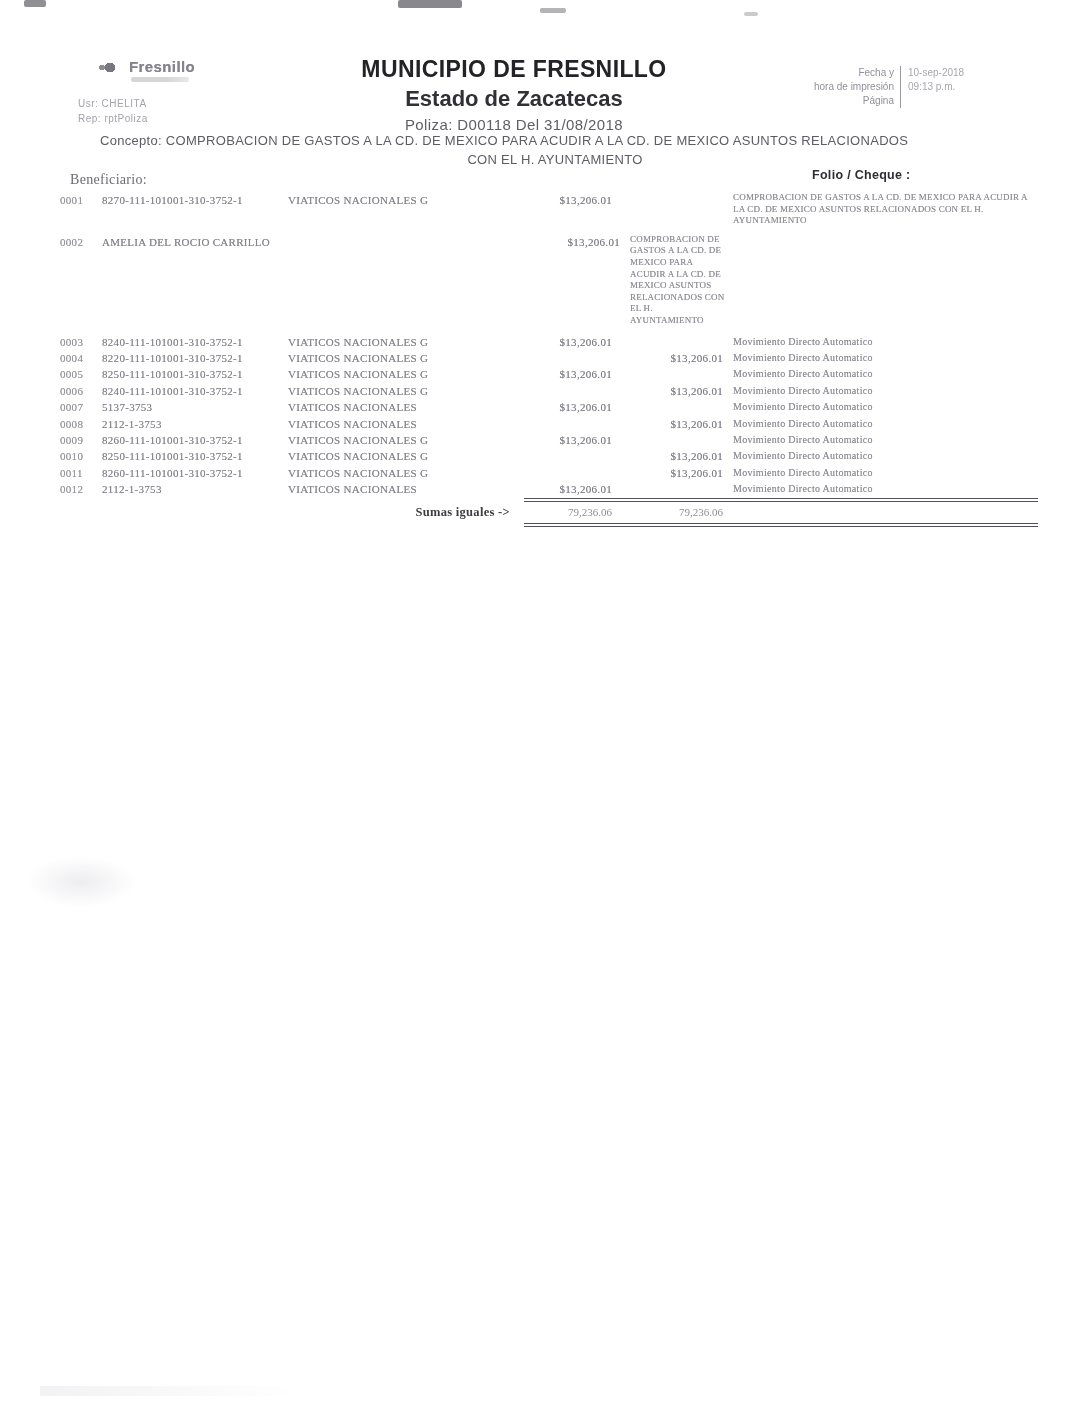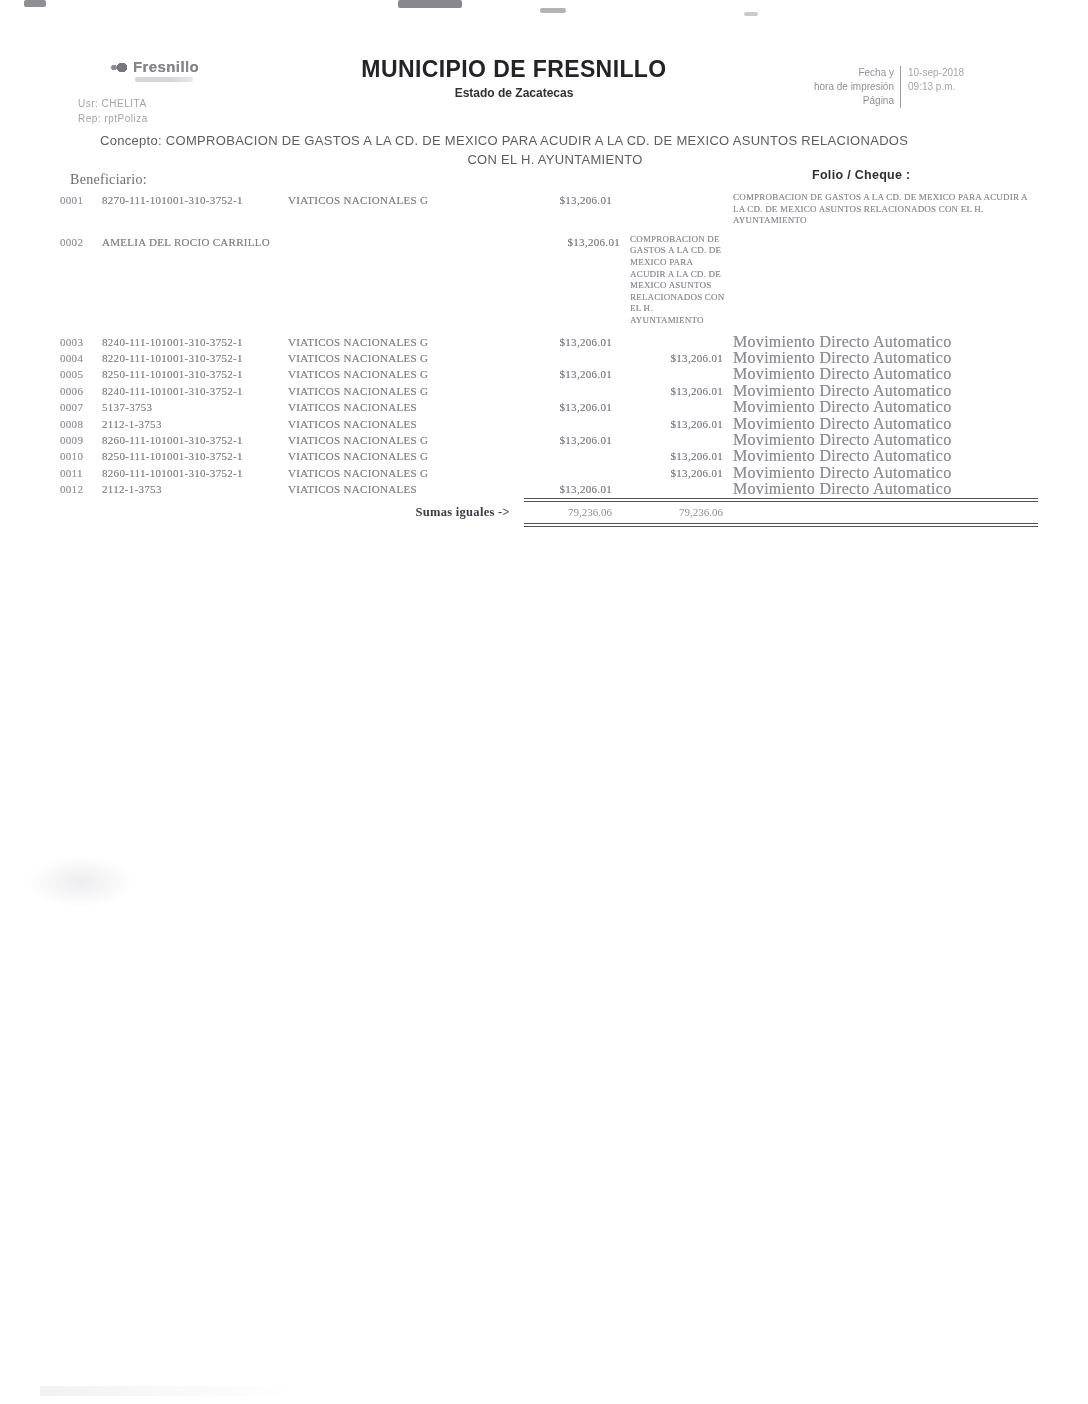--- a/index.html
+++ b/index.html
@@ -13,34 +13,34 @@
   .a1 { left:24px;  top:0;  width:22px; height:7px; opacity:.75; }
   .a2 { left:398px; top:0;  width:64px; height:8px; opacity:.8; }
   .a3 { left:540px; top:8px; width:26px; height:5px; opacity:.5; }
   .a4 { left:744px; top:12px; width:14px; height:4px; opacity:.35; }
   .blotch { position:absolute; left:26px; top:856px; width:110px; height:52px;
     background:radial-gradient(ellipse at center, #ededf0 0%, #ffffff 70%); }
   .bottom-smudge { position:absolute; left:40px; top:1386px; width:260px; height:10px;
     background:linear-gradient(90deg,#f2f2f4,#ffffff); }
 
   
-  .logo { position:absolute; left:108px; top:58px; display:flex; align-items:flex-start; gap:5px;justify-content:space-between; }
+  .logo { position:absolute; left:96px; top:58px; display:flex; align-items:flex-start; gap:13px;justify-content:space-between; }
   .logo-mark { width:20px; height:13px; margin-top:3px;
     background:radial-gradient(circle at 30% 50%, #8d8d95 0 3px, transparent 3px),
                radial-gradient(circle at 70% 50%, #77777f 0 5px, transparent 5px); }
   .logo-text { font-family:"Liberation Sans", sans-serif; font-weight:bold;
     font-size:15px; color:#84848c; letter-spacing:.4px; text-shadow:0 0 .5px #9a9aa2; }
   .logo-tagline { width:58px; height:5px; margin-top:2px; margin-left:2px;
     background:linear-gradient(90deg,#d6d6da 60%, #e8e8ec); border-radius:2px; }
   .usr-rep { position:absolute; left:78px; top:96px; font-family:"Liberation Sans", sans-serif;
     font-size:10px; color:#a2a2aa; line-height:15px; letter-spacing:.5px; }
   .title-block { position:absolute; left:0; top:56px; width:1028px; text-align:center;
     font-family:"Liberation Sans", sans-serif; }
   .title { font-size:23px; font-weight:bold; color:#232327; letter-spacing:.4px; }
-  .subtitle { font-size:12px; font-weight:bold; color:#303036; margin-top:3px; }
+  .subtitle { font-size:22px; font-weight:bold; color:#303036; margin-top:3px; }
   .poliza { font-size:15px; color:#5e5e66; margin-top:4px; letter-spacing:.4px; }
   .printinfo { position:absolute; right:118px; top:66px; display:flex;
     font-family:"Liberation Sans", sans-serif; font-size:10px; }
   .printinfo .labels { text-align:right; color:#90909a; line-height:14px; padding-right:6px; }
   .printinfo .values { border-left:1.5px solid #9a9aa2; padding-left:7px;
     color:#a6a6ae; line-height:14px; min-width:70px; }
 
   
   .concepto { position:absolute; left:100px; top:132px; width:910px;
     font-family:"Liberation Sans", sans-serif; font-size:13px; color:#5c5c64;
@@ -64,21 +64,21 @@
   .thead .h-concepto { font-family:"Liberation Sans", sans-serif; color:#333339;
     font-size:12.5px; padding-left:6px; position:relative; }
   .thead .h-dash { position:absolute; right:6px; bottom:4px; width:70px;
     border-bottom:1.5px solid #c2c2c8; }
   .row { font-size:11px; line-height:16.4px; letter-spacing:.3px;
     text-shadow:0 0 .4px rgba(130,130,140,.7); }
   .row .c { overflow:hidden; white-space:nowrap; }
   .c-no { color:#97979f; }
   .c-cargo { text-align:right; padding-right:12px; color:#80808a; }
   .c-abono { text-align:right; padding-right:4px; color:#80808a; }
-  .c-conc { padding-left:6px; font-size:16px; color:#8e8e96; }
+  .c-conc { padding-left:6px; font-size:10px; color:#8e8e96; }
   .rows .row:nth-child(1), .rows .row:nth-child(2) { margin-bottom:7px; }
   .rows .row:nth-child(1) .c, .rows .row:nth-child(2) .c { white-space:normal; }
   .rows .row:nth-child(1) .c-conc, .rows .row:nth-child(2) .c-conc {
     font-size:9px; line-height:11.6px; letter-spacing:.2px; }
   .sums { align-items:center; }
   .sums-label { grid-column:3; text-align:right; padding-right:14px;
     font-weight:bold; font-size:12.5px; color:#3c3c42; letter-spacing:.3px; }
   .sums-box { grid-column:4 / 7; display:grid; grid-template-columns:100px 103px 1fr;
     border-top:4px double #505058; border-bottom:4px double #505058; padding:4px 0 5px; }
   .sums-box .t { text-align:right; font-size:11px; color:#8e8e96; }
@@ -110,20 +110,21 @@
   </div>
 
   <div class="usr-rep">
     <div>Usr: CHELITA</div>
     <div>Rep: rptPoliza</div>
   </div>
 
   <div class="title-block">
     <div class="title">MUNICIPIO DE FRESNILLO</div>
     <div class="subtitle">Estado de Zacatecas</div>
+    <div class="poliza">Poliza:  D00118  Del 31/08/2018</div>
   </div>
 
   <div class="printinfo">
     <div class="labels">
       <div>Fecha y</div>
       <div>hora de impresión</div>
       <div>Página</div>
     </div>
     <div class="values">
       <div>10-sep-2018</div>

